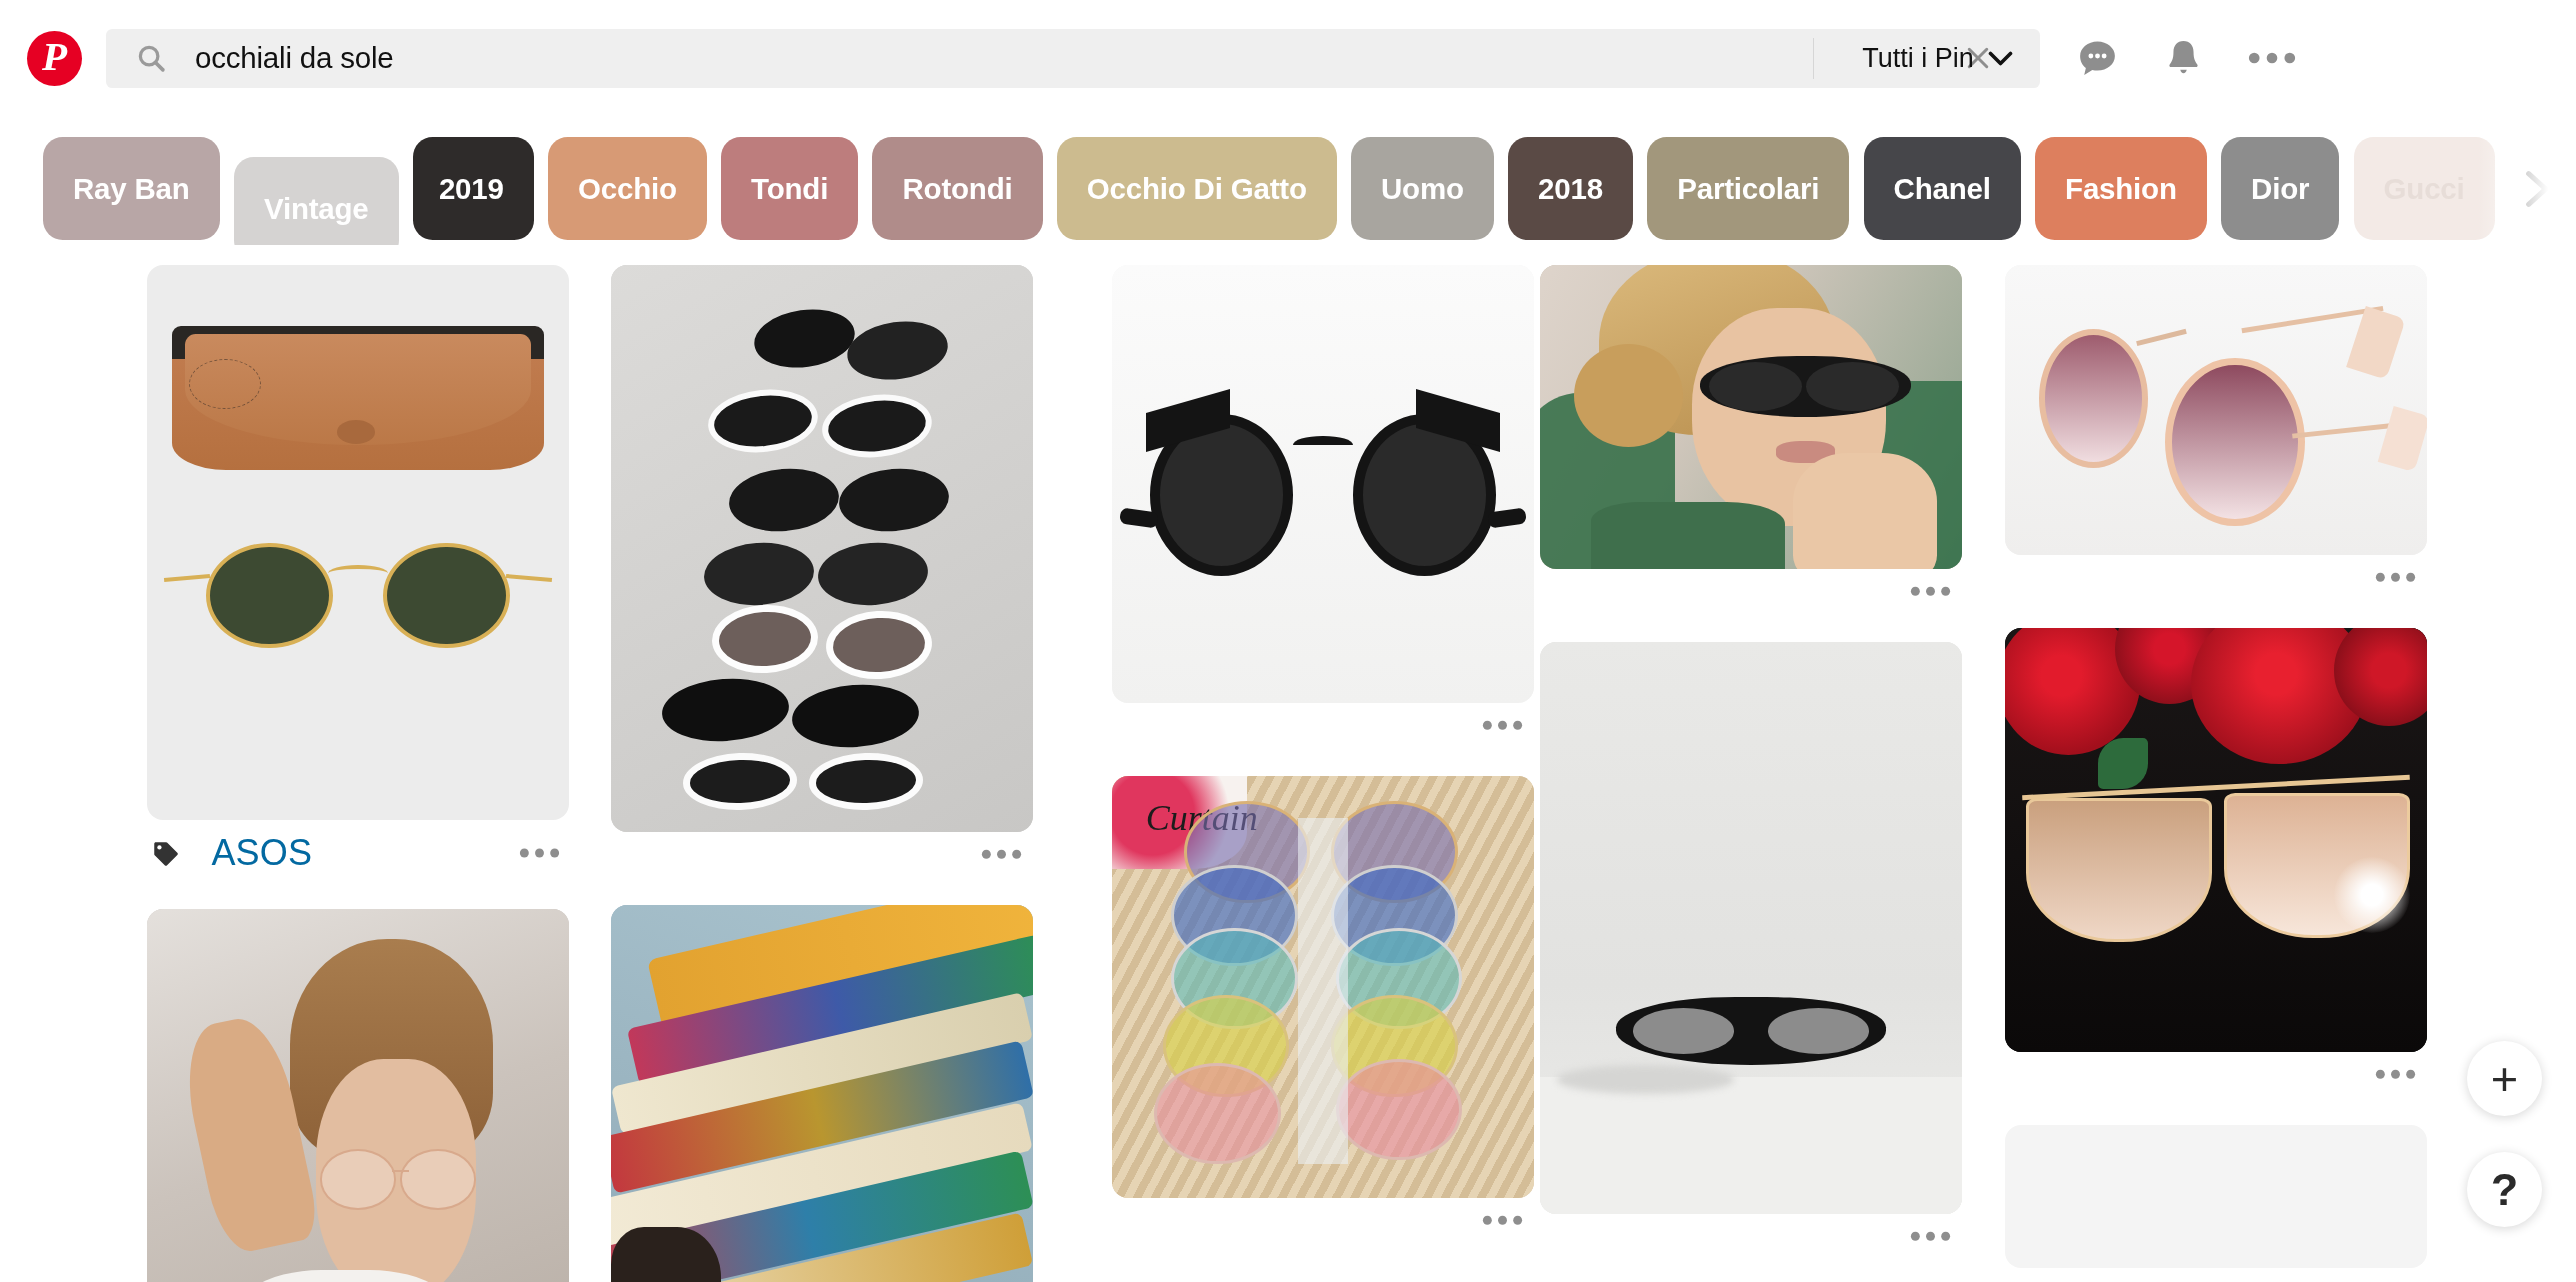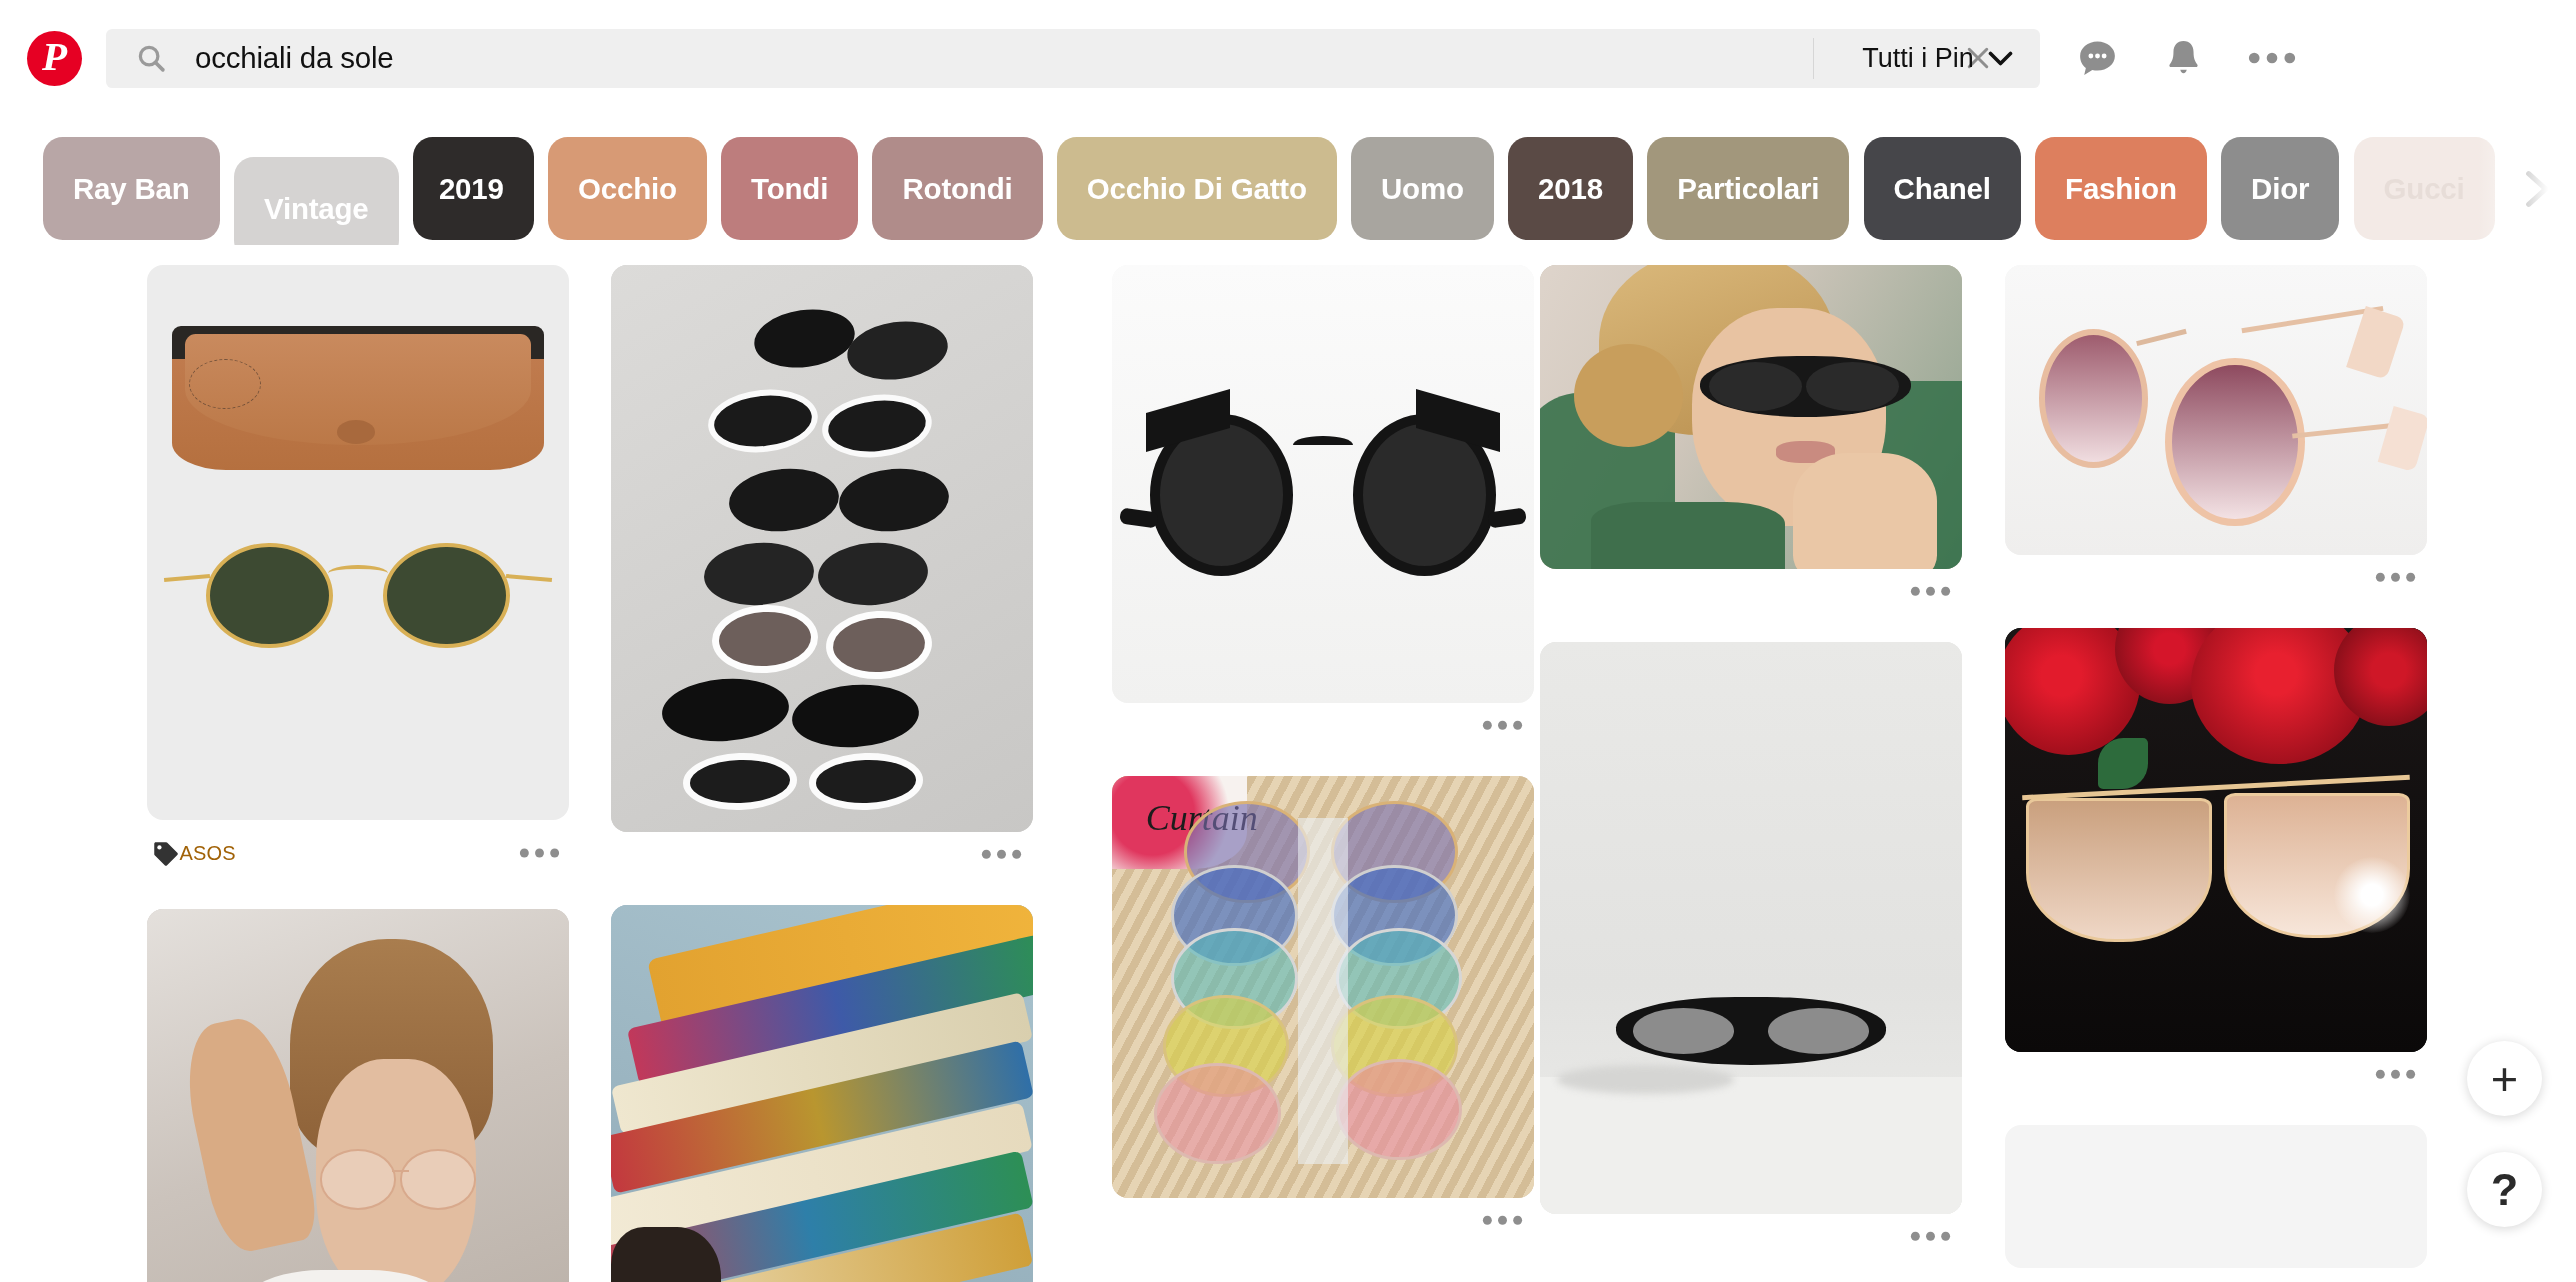--- a/index.html
+++ b/index.html
@@ -127,22 +127,22 @@
     background: #efefef;
   }
   .card-meta {
     height: 66px;
     display: flex; align-items: center;
     padding: 0 5.4px;
     position: relative;
   }
   .tag-icon { width: 27px; height: 27px; flex: 0 0 auto; }
   .meta-label {
-    margin-left: 0;
-    font-size: 20px; color: #a16207;
+    margin-left: 32px;
+    font-size: 36px; color: #0369a1;
     letter-spacing: 0.2px;
   }
   .card-dots {
     position: absolute; right: 9px; top: 50%;
     transform: translateY(-50%);
     width: 41px; height: 12.5px;
   }
   .dotsrow { position: relative; height: 50px; }
   .dotsrow .card-dots { right: 10.7px; top: 16px; transform: none; }
 

